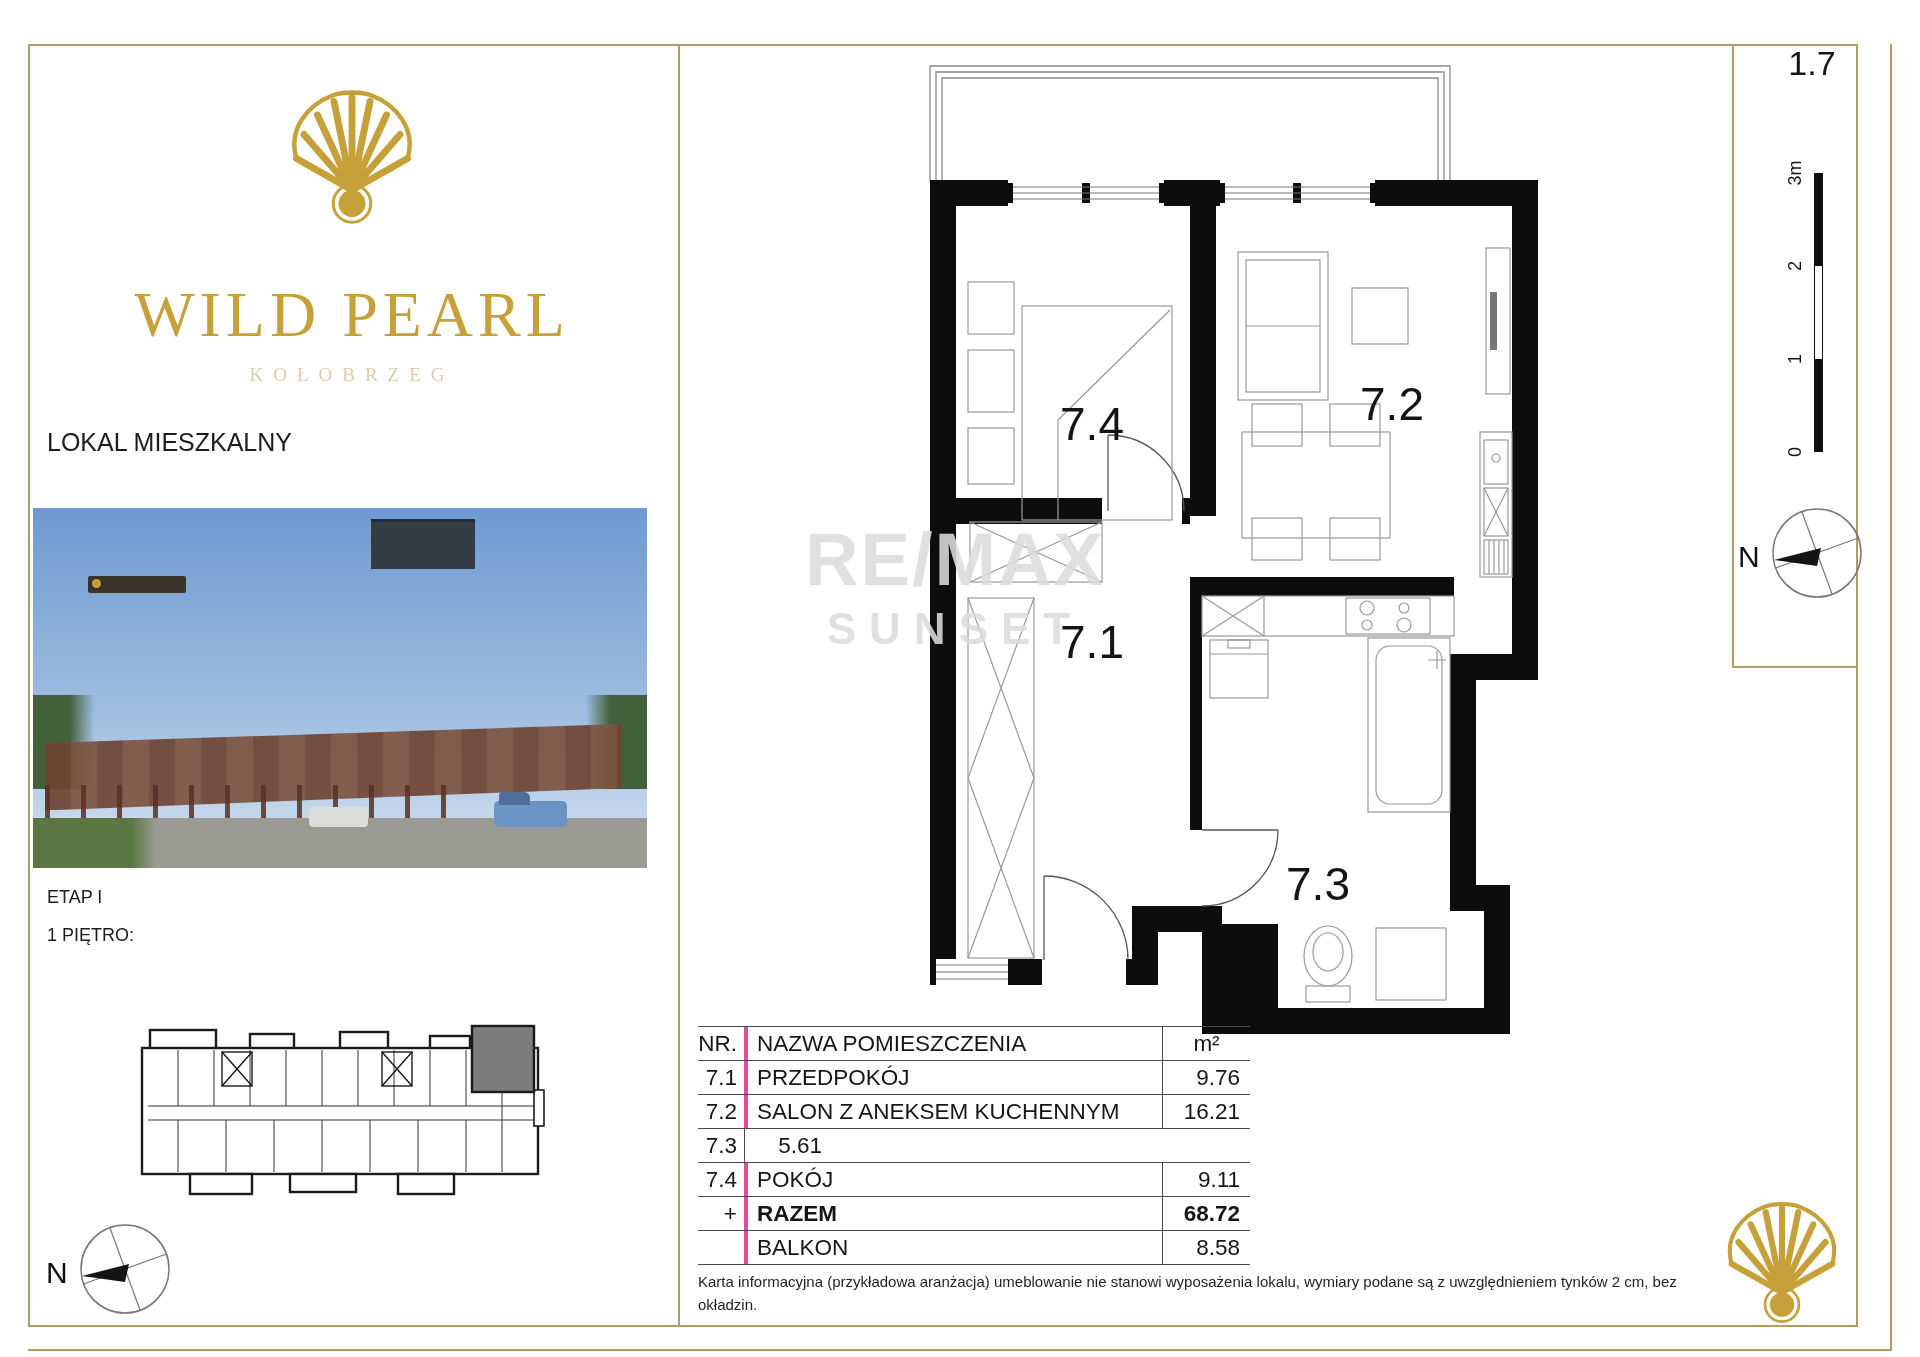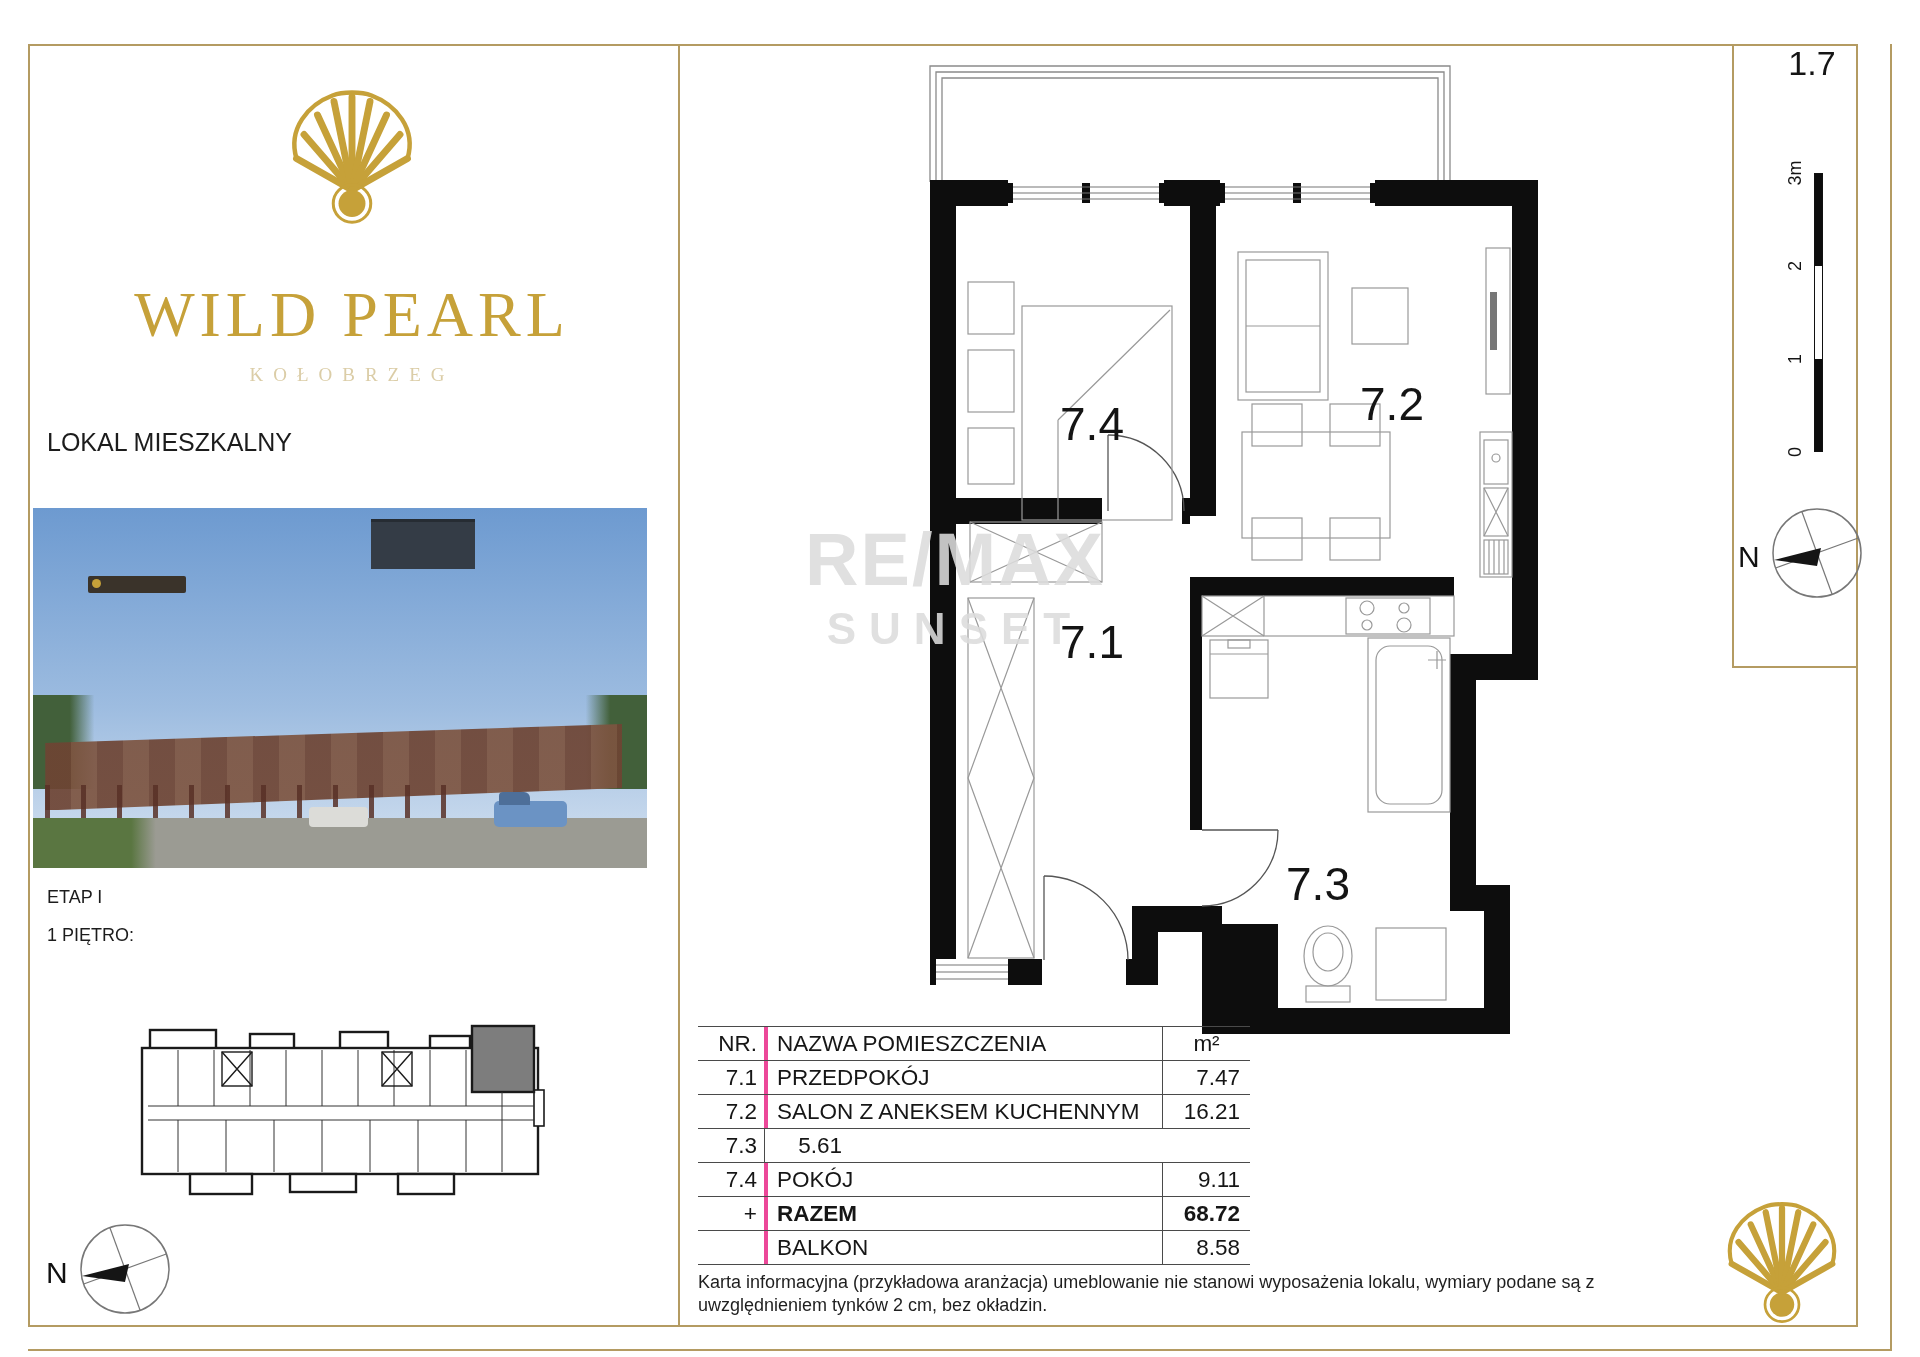--- a/index.html
+++ b/index.html
@@ -42,27 +42,27 @@
     background:repeating-linear-gradient(90deg, rgba(88,48,38,.85) 0 5px, rgba(0,0,0,0) 5px 36px);}
   .photo-ground{left:0;top:86%;width:100%;height:14%;
     background:linear-gradient(90deg,#5a7641 0 16%,#9b9b93 20% 100%);}
   .photo-car-blue{left:75%;top:81.5%;width:12%;height:7%;background:#6b93c4;border-radius:5px;}
   .photo-car-blue::before{content:"";position:absolute;left:8%;top:-38%;width:42%;height:52%;background:#4e6f99;border-radius:4px 6px 0 0;}
   .photo-car-white{left:45%;top:83%;width:9.5%;height:5.5%;background:#dcdcd8;border-radius:4px;}
   
   .area-table{left:698px;top:1026px;width:552px;font-size:22.5px;color:#161616;}
   .t-row{display:flex;height:33px;align-items:stretch;border-bottom:1px solid #4a4a4a;}
   .t-row.first{border-top:1px solid #4a4a4a;}
-  .t-nr{width:46px;display:flex;align-items:center;justify-content:flex-end;padding-right:7px;box-sizing:border-box;margin-left:20px;}
+  .t-nr{width:46px;display:flex;align-items:center;justify-content:flex-end;padding-right:7px;box-sizing:border-box;}
   .t-name{flex:1;display:flex;align-items:center;padding-left:9px;border-left:4px solid #ec4899;}
   .t-area{width:88px;display:flex;align-items:center;justify-content:flex-end;padding-right:10px;border-left:1px solid #4a4a4a;box-sizing:border-box;}
   .t-area.center{justify-content:center;padding-right:0;}
   .bold{font-weight:bold;}
   
-  .disclaimer{left:698px;top:1271px;width:992px;font-size:18px;line-height:22.5px;color:#1f1f1f;}
+  .disclaimer{left:698px;top:1271px;width:992px;font-size:15px;line-height:22.5px;color:#1f1f1f;}
   
   .plan-number{left:1750px;top:44px;width:124px;text-align:center;font-size:34px;color:#151515;}
   .scale-bar{left:1814px;top:173px;width:7px;height:277px;border:1px solid #111;}
   .scale-seg-b{width:100%;height:33.3%;background:#0d0d0d;}
   .scale-seg-w{width:100%;height:33.4%;background:#ffffff;}
   .scale-tick{width:36px;height:18px;left:1776px;text-align:center;font-size:18px;color:#151515;transform:rotate(-90deg);}
   
   svg{display:block;}
   .room-label{font-family:"Liberation Sans",sans-serif;font-size:46px;fill:#141414;}
   .watermark1{font-family:"Liberation Sans",sans-serif;font-size:74px;font-weight:bold;fill:#dcdcdc;opacity:.88;letter-spacing:2px;}
@@ -310,21 +310,21 @@
 
 <div class="abs area-table">
   <div class="t-row first">
     <div class="t-nr">NR.</div>
     <div class="t-name">NAZWA POMIESZCZENIA</div>
     <div class="t-area center">m²</div>
   </div>
   <div class="t-row">
     <div class="t-nr">7.1</div>
     <div class="t-name">PRZEDPOKÓJ</div>
-    <div class="t-area">7.47</div>
+    <div class="t-area">9.76</div>
   </div>
   <div class="t-row">
     <div class="t-nr">7.2</div>
     <div class="t-name">SALON Z ANEKSEM KUCHENNYM</div>
     <div class="t-area">16.21</div>
   </div>
   <div class="t-row">
     <div class="t-nr">7.3</div>
     <div class="t-area">5.61</div>
   </div>

